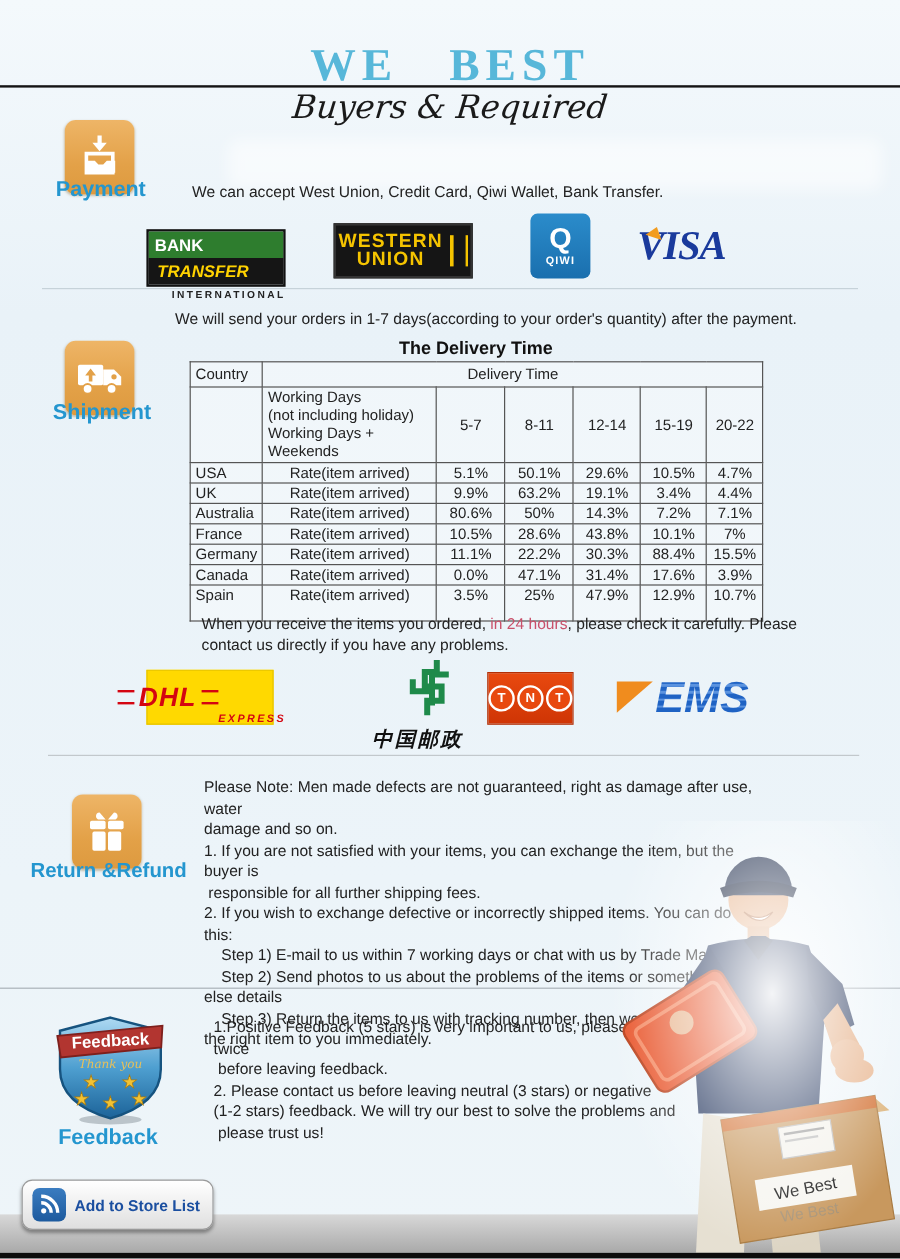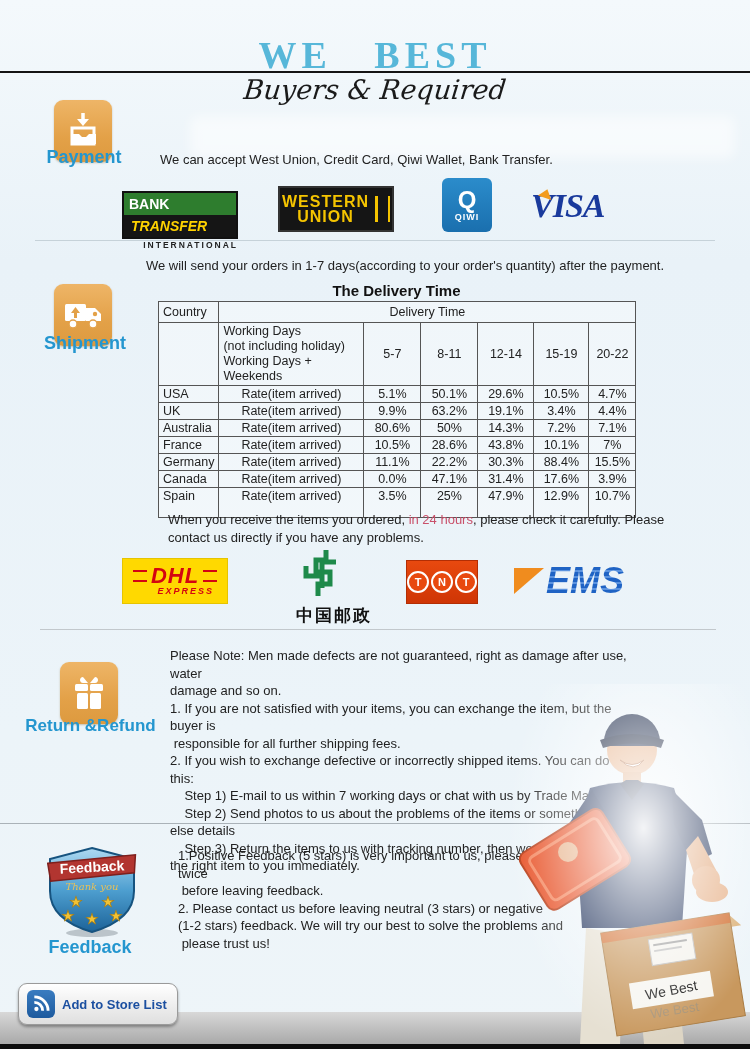--- a/index.html
+++ b/index.html
@@ -43,26 +43,26 @@
   .visa-flame{position:absolute;left:8px;top:2px;width:0;height:0;border-left:7px solid transparent;
               border-right:7px solid transparent;border-bottom:9px solid #f29c1f;transform:rotate(18deg);}
   
   .dtable{border-collapse:collapse;font-size:12.5px;color:#222;background:rgba(255,255,255,.35);}
   .dtable td{border:1px solid #555;padding:1px 4px;}
   .dtable .ctr{text-align:center;}
   .wd-lines div{font-size:12.5px;line-height:15px;}
   .hl-red{color:#c9506a;}
   
   .logo-dhl{left:122px;top:558px;width:106px;height:46px;background:#ffd900;
-            display:flex;flex-direction:column;align-items:center;justify-content:center;box-shadow:0 0 0 1px #e6c400 inset;}
+            display:flex;align-items:center;justify-content:center;box-shadow:0 0 0 1px #e6c400 inset;}
   .dhl-main{display:flex;align-items:center;gap:4px;}
   .dhl-line{width:14px;height:8px;border-top:2.5px solid #d40511;border-bottom:2.5px solid #d40511;}
   .dhl-text{color:#d40511;font-weight:bold;font-style:italic;font-size:22px;letter-spacing:1px;line-height:20px;}
   .dhl-sub{color:#d40511;font-style:italic;font-size:9px;font-weight:bold;letter-spacing:2px;align-self:flex-end;margin-right:14px;}
-  .logo-cp{left:296px;top:548px;width:90px;text-align:left;}
+  .logo-cp{left:296px;top:548px;width:90px;text-align:right;font-style:italic;}
   .cp-text{font-size:17px;font-weight:bold;color:#111;margin-top:2px;letter-spacing:2px;}
   .logo-tnt{left:406px;top:560px;width:70px;height:42px;background:linear-gradient(180deg,#e8490f,#cf3505);
             display:flex;align-items:center;justify-content:center;gap:2px;border:1px solid #b32e04;}
   .tnt-c{width:18px;height:18px;border-radius:50%;border:2px solid #fff;color:#fff;font-weight:bold;
          font-size:11px;display:flex;align-items:center;justify-content:center;background:#e8490f;}
   .logo-ems{left:514px;top:560px;width:110px;height:42px;display:flex;align-items:center;}
   .ems-tri{width:0;height:0;border-top:26px solid #f08c1e;border-right:30px solid transparent;margin-right:2px;}
   .ems-text{font-weight:bold;font-style:italic;font-size:36px;color:#1f63c4;letter-spacing:0px;
             background:repeating-linear-gradient(180deg,#1f63c4 0 4px,#5b93df 4px 6px);
             -webkit-background-clip:text;background-clip:text;-webkit-text-fill-color:transparent;}

